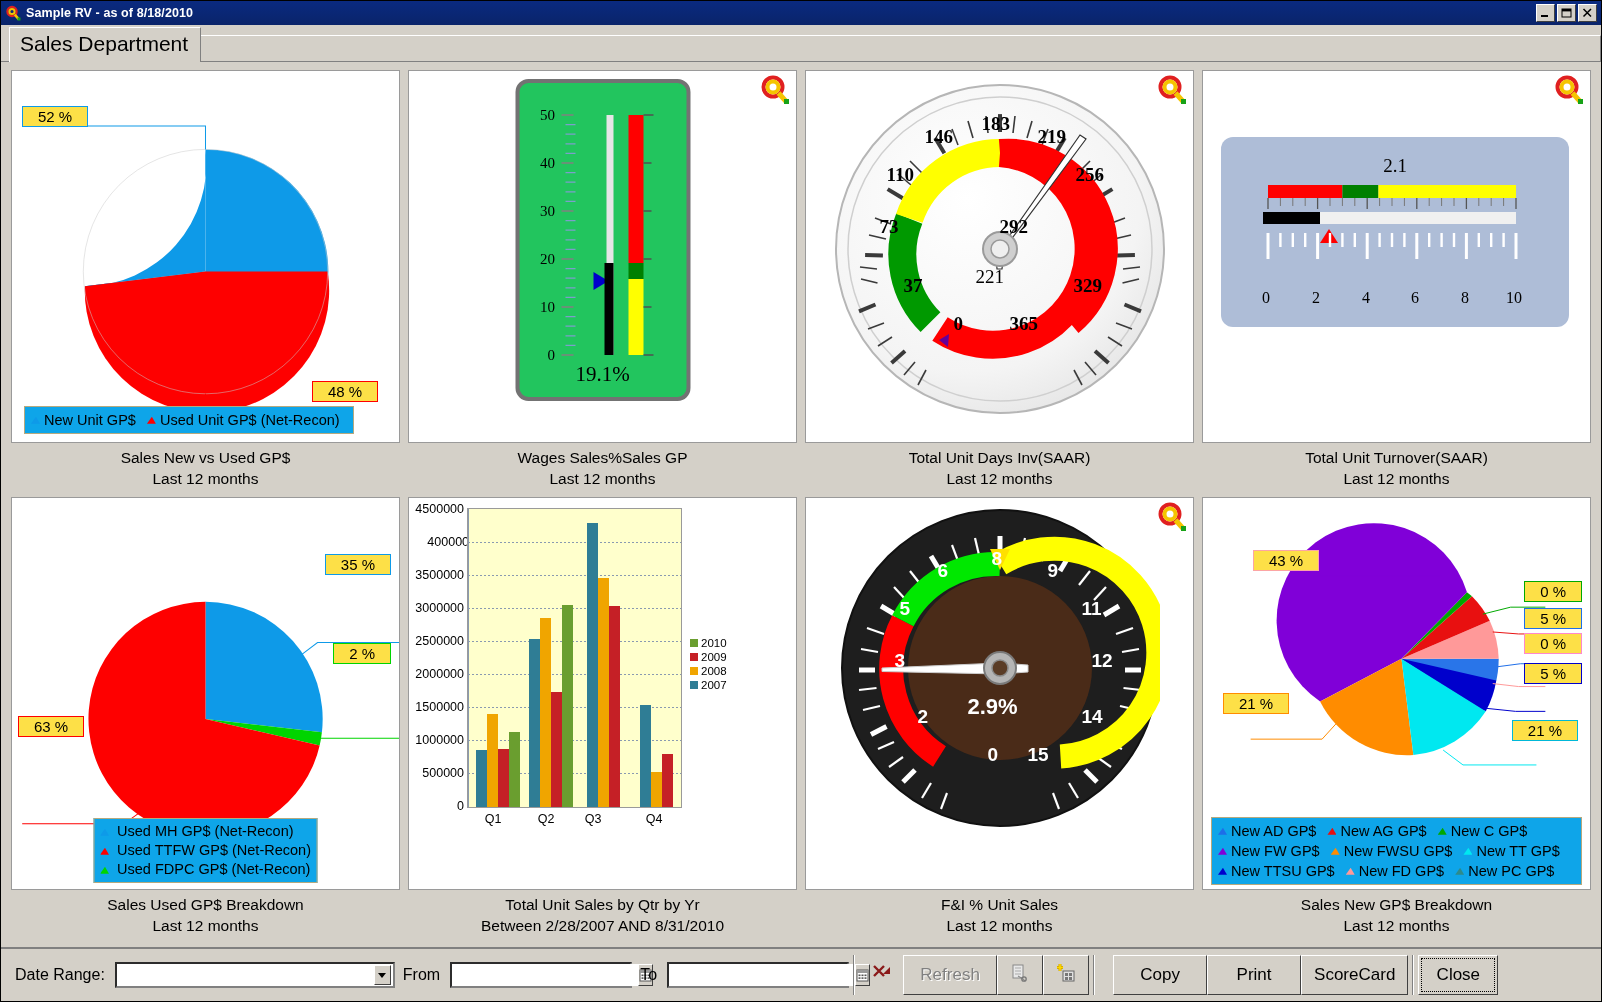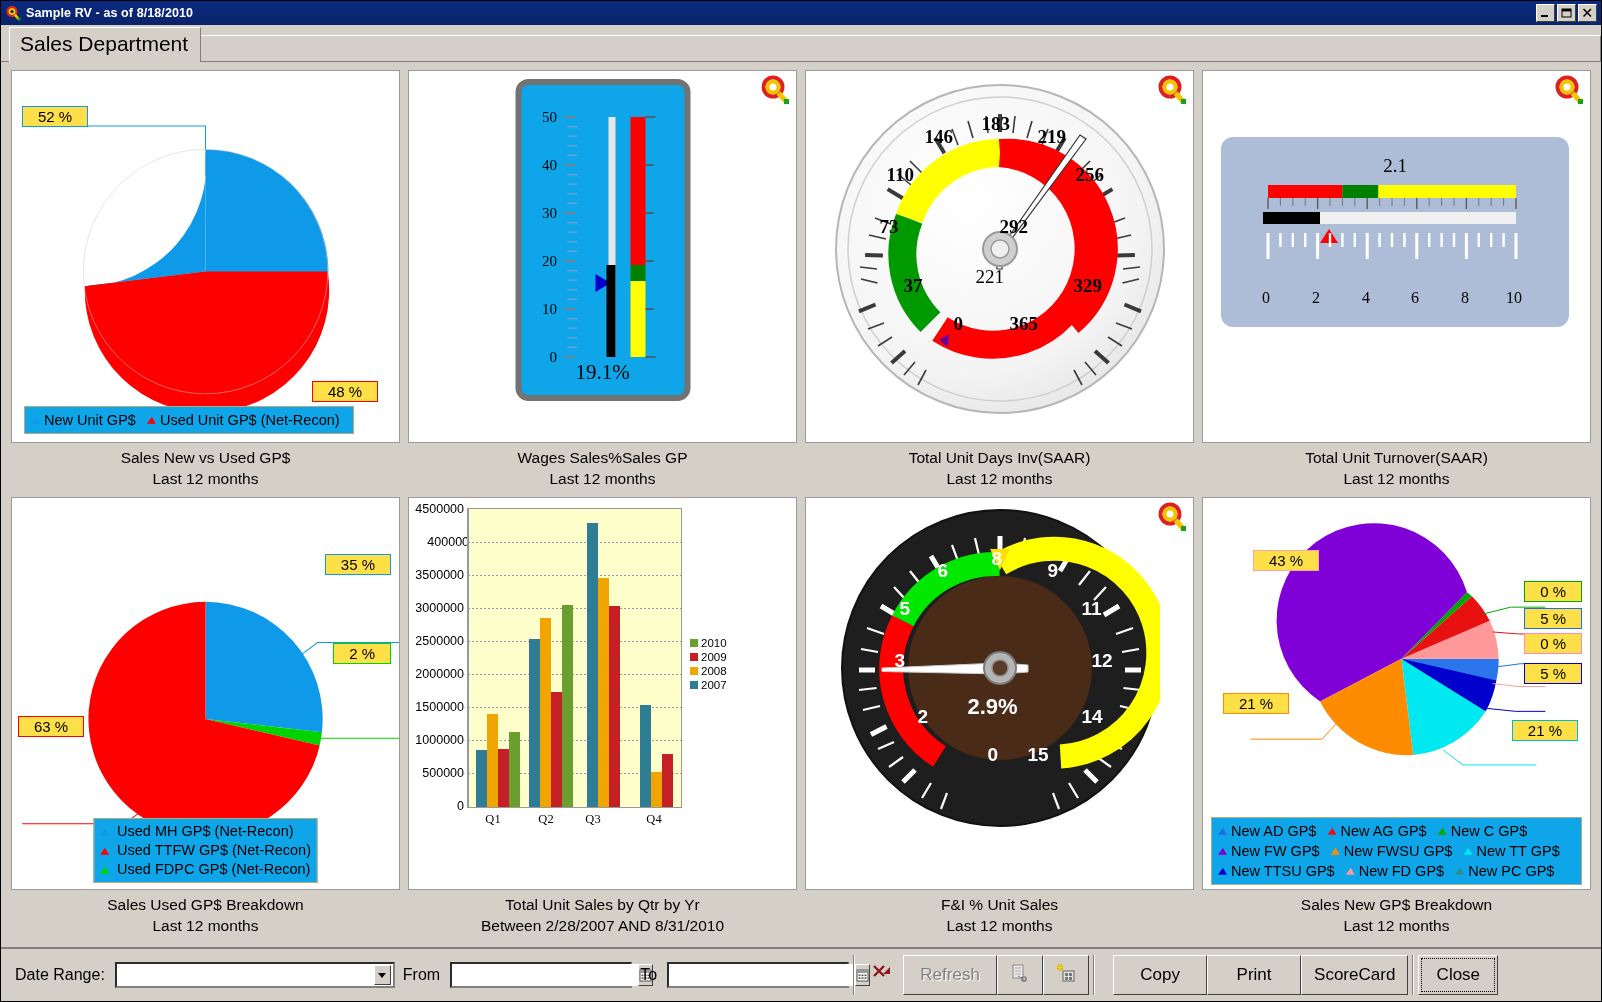--- a/index.html
+++ b/index.html
@@ -54,21 +54,21 @@
   .callout { position:absolute; background:#fde047; padding:1px 15px; font-size:15px;
              white-space:nowrap; line-height:17px; }
   .legendbox { position:absolute; background:#0ea5e9; border:1px solid #b5a97e;
                font-size:14.5px; line-height:19px; padding:3px 6px; white-space:nowrap; }
   .lg-item { display:inline-flex; align-items:center; margin-right:7px; }
   .lg-sw { width:9px; height:7px; margin-right:4px; display:inline-block;
            clip-path:polygon(0 100%,55% 0,100% 100%); }
 
   
   .thermo-frame { position:absolute; left:50%; transform:translateX(-50%); top:8px;
-                  width:175px; height:322px; background:#0ea5e9; border:6px solid #737373;
+                  width:175px; height:322px; background:#22c55e; border:4px solid #737373;
                   border-radius:13px; }
   .th-scale-lab { position:absolute; font-size:15px; font-family:"Liberation Serif", serif; text-align:right; width:28px; }
   .th-value { position:absolute; bottom:10px; left:0; right:0; text-align:center;
               font-size:21px; font-family:"Liberation Serif", serif; }
 
   
   .gauge-lab { position:absolute; font-size:19px; font-weight:bold;
                font-family:"Liberation Serif", serif; color:#000; }
   .gauge-lab-dark { position:absolute; font-size:19px; font-weight:bold;
                font-family:"Liberation Sans", sans-serif; color:#fff; }
@@ -77,21 +77,21 @@
   .hlg { position:absolute; left:18px; top:66px; width:348px; height:190px;
          background:#aebdd7; border-radius:12px; }
   .hlg-val { position:absolute; top:18px; left:0; right:0; text-align:center;
              font-size:19px; font-family:"Liberation Serif", serif; }
   .hlg-num { position:absolute; font-size:16px; font-family:"Liberation Serif", serif; }
 
   
   .bc { position:absolute; inset:0; }
   .bc-plot { position:absolute; background:#ffffcc; border:1px solid #9a9a9a; }
   .bc-ylab { position:absolute; font-size:12.5px; text-align:right; font-family:"Liberation Sans",sans-serif; }
-  .bc-xlab { position:absolute; font-size:12.5px; text-align:center; font-family:Liberation Serif, serif; }
+  .bc-xlab { position:absolute; font-size:12.5px; text-align:center; font-family:Liberation Sans, sans-serif; }
   .bc-bar { position:absolute; bottom:0; }
   .bc-legend { position:absolute; font-size:11.5px; line-height:14px; }
   .bc-lg-row { display:flex; align-items:center; }
   .bc-lg-sw { width:8px; height:8px; margin-right:3px; }
   .gridline { position:absolute; left:0; right:0; height:1px;
               background:repeating-linear-gradient(to right,#8a9ab0 0 2px, transparent 2px 4px); }
 
   
   .toolbar { flex:0 0 54px; background:#d4d0c8; border-top:2px solid #808080;
              display:flex; align-items:center; padding:0 6px; gap:0; }

